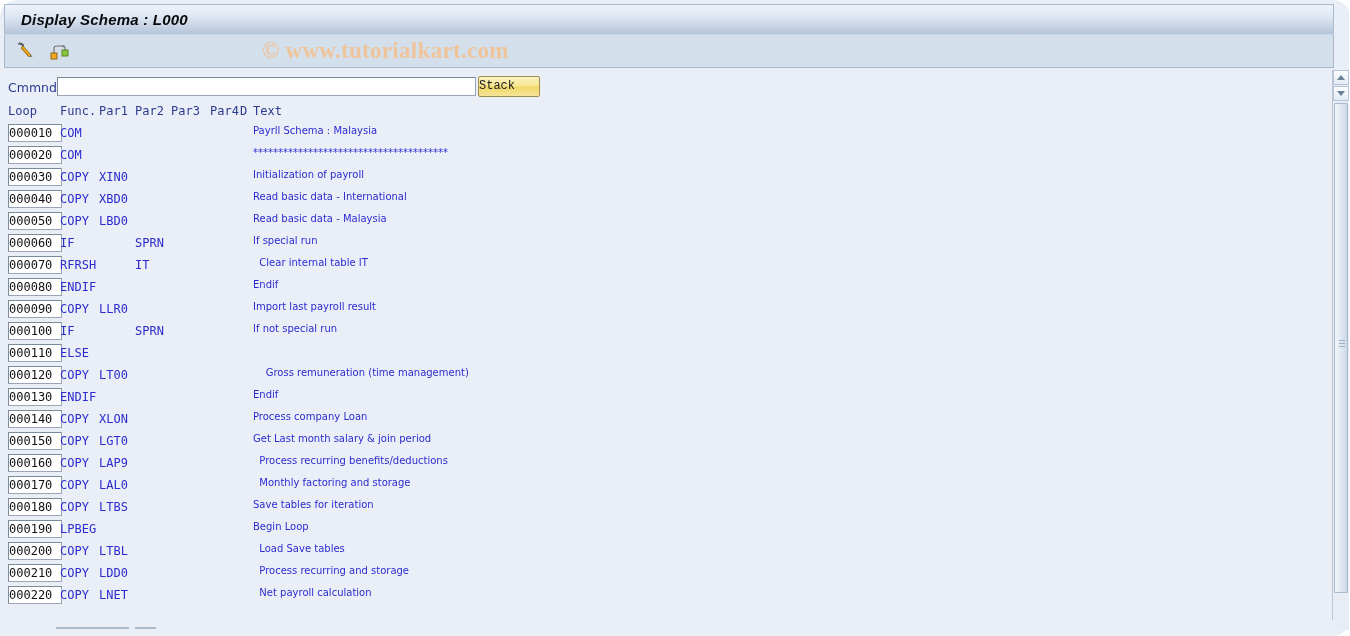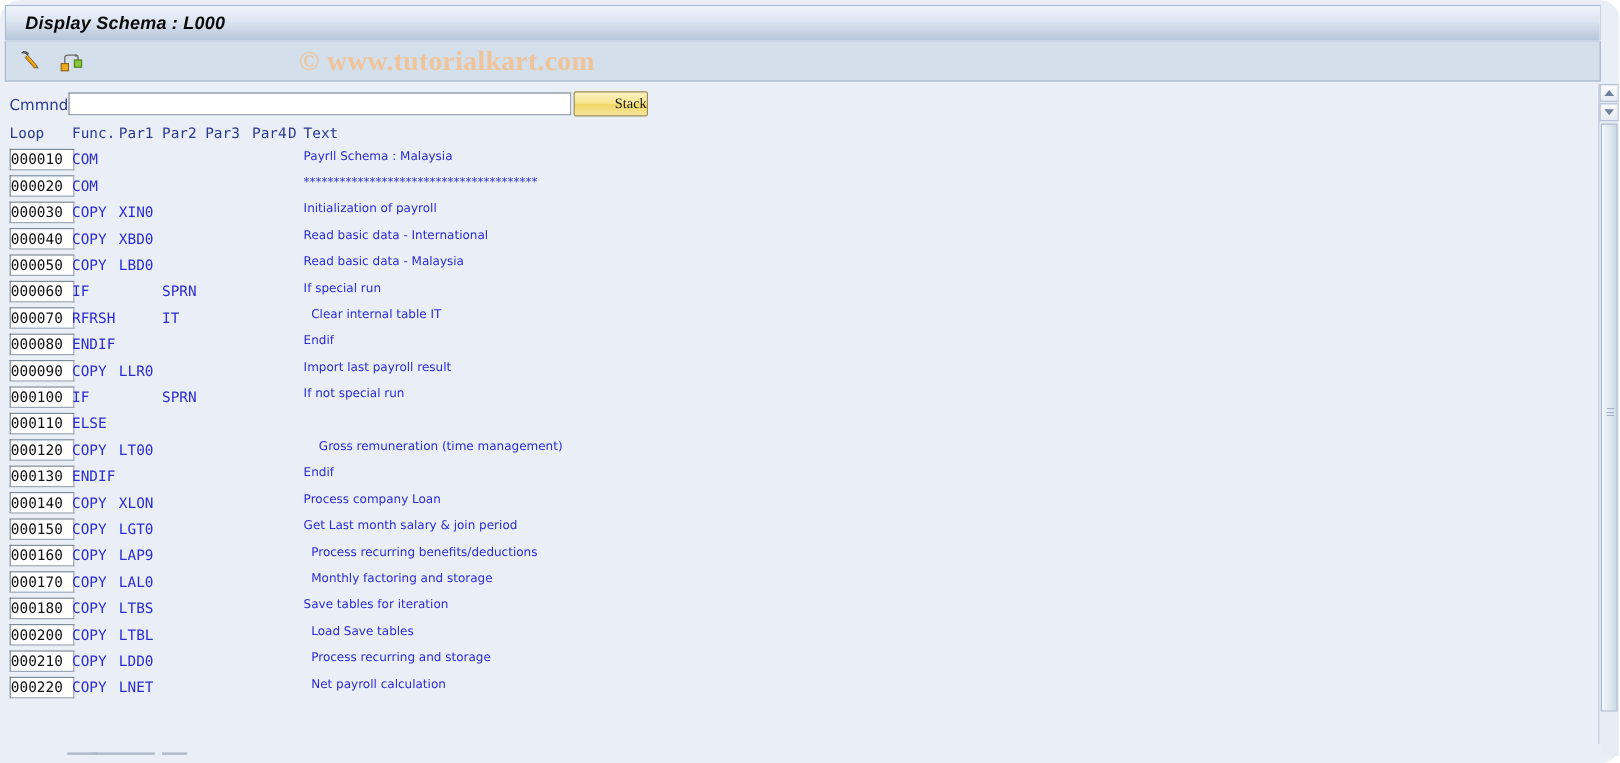--- a/index.html
+++ b/index.html
@@ -71,21 +71,21 @@
     width: 24px;
     height: 22px;
     display: flex;
     align-items: center;
     justify-content: center;
     cursor: pointer;
   }
 
   .watermark {
     position: absolute;
-    left: 249px;
+    left: 262px;
     top: 38px;
     font-family: "Liberation Serif", serif;
     font-size: 23px;
     font-weight: bold;
     color: #f0c49a;
     white-space: nowrap;
     letter-spacing: 0.3px;
     pointer-events: none;
   }
 
@@ -125,27 +125,27 @@
   .stack-btn {
     position: absolute;
     left: 478px;
     top: 0px;
     width: 62px;
     height: 21px;
     box-sizing: border-box;
     background: linear-gradient(to bottom, #fbf2c2 0%, #f7e58e 48%, #f1d865 52%, #f6e49a 100%);
     border: 1px solid #9d8e4e;
     border-radius: 2px;
-    font-family: Liberation Serif, serif;
+    font-family: Liberation Mono, monospace;
     font-size: 12px;
     color: #1a1a1a;
     cursor: pointer;
     padding: 0;
     line-height: 19px;
-    text-align: right;
+    text-align: left;
   }
 
   
   .col-head {
     position: absolute;
     left: 0;
     top: 104px;
     height: 15px;
     width: 1320px;
     font-family: "DejaVu Sans Mono", monospace;
@@ -522,20 +522,30 @@
         <input class="lineno" type="text" readonly="" value="000180" style="">
         <div class="cell c-func">COPY</div>
         <div class="cell c-p1">LTBS</div>
         <div class="cell c-p2"></div>
         <div class="cell c-p3"></div>
         <div class="cell c-p4"></div>
         <div class="cell c-d"></div>
         <div class="cell c-text">Save tables for iteration</div>
       </div>
       <div class="row">
+        <input class="lineno" type="text" readonly="" value="000190" style="">
+        <div class="cell c-func">LPBEG</div>
+        <div class="cell c-p1"></div>
+        <div class="cell c-p2"></div>
+        <div class="cell c-p3"></div>
+        <div class="cell c-p4"></div>
+        <div class="cell c-d"></div>
+        <div class="cell c-text">Begin Loop</div>
+      </div>
+      <div class="row">
         <input class="lineno" type="text" readonly="" value="000200" style="">
         <div class="cell c-func">COPY</div>
         <div class="cell c-p1">LTBL</div>
         <div class="cell c-p2"></div>
         <div class="cell c-p3"></div>
         <div class="cell c-p4"></div>
         <div class="cell c-d"></div>
         <div class="cell c-text">  Load Save tables</div>
       </div>
       <div class="row">

